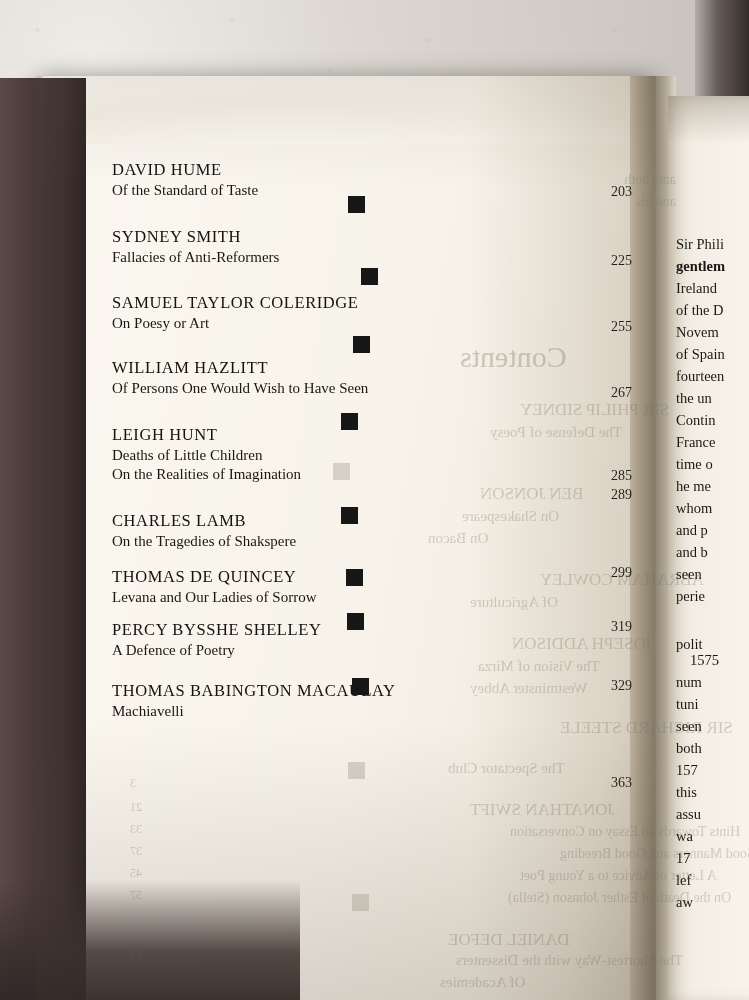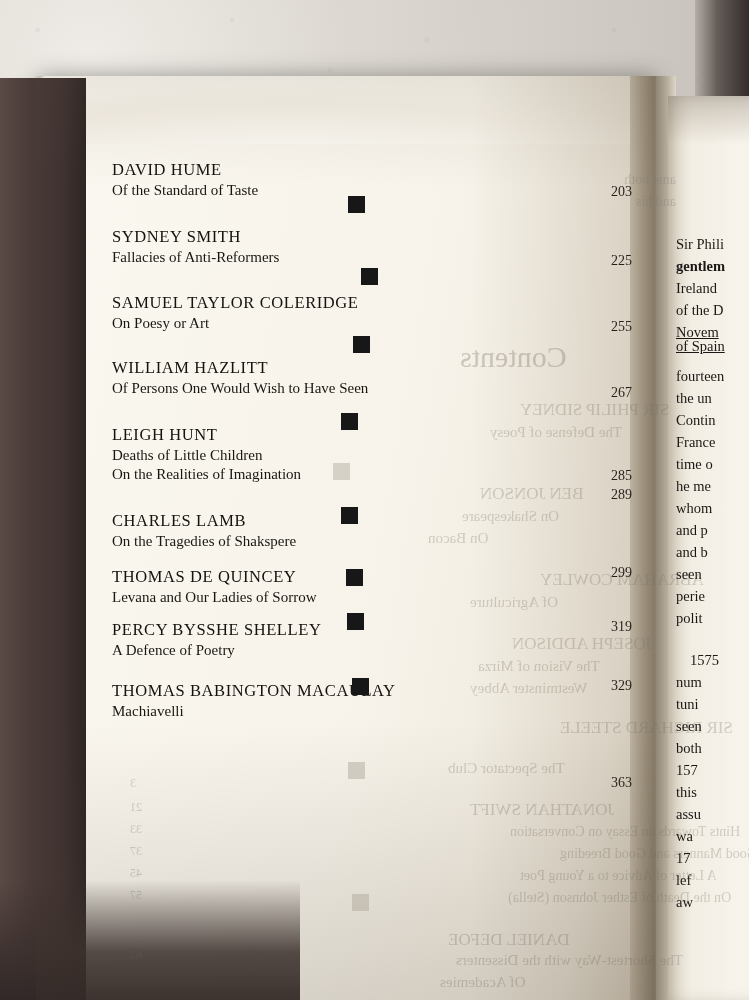--- a/index.html
+++ b/index.html
@@ -282,34 +282,34 @@
   <div class="redact" style="left:348px; top:762px; background:rgba(150,142,130,.35);"></div>
   <div class="redact" style="left:352px; top:894px; background:rgba(150,142,130,.30);"></div>
 
   <div class="rghost" style="top:172px;">ame both</div>
   <div class="rghost" style="top:194px;">and his</div>
 
   <div class="rtext" style="top:236px;">Sir Phili</div>
   <div class="rtext" style="top:258px;font-weight:bold;">gentlem</div>
   <div class="rtext" style="top:280px;">Ireland</div>
   <div class="rtext" style="top:302px;">of the D</div>
-  <div class="rtext" style="top:324px;text-decoration:underline;">Novem</div>
-  <div class="rtext" style="top:338px;text-decoration:underline;">of Spain</div>
+  <div class="rtext" style="top:324px;">Novem</div>
+  <div class="rtext" style="top:346px;">of Spain</div>
   <div class="rtext" style="top:368px;">fourteen</div>
   <div class="rtext" style="top:390px;">the un</div>
   <div class="rtext" style="top:412px;">Contin</div>
   <div class="rtext" style="top:434px;">France</div>
   <div class="rtext" style="top:456px;">time o</div>
   <div class="rtext" style="top:478px;">he me</div>
   <div class="rtext" style="top:500px;">whom</div>
   <div class="rtext" style="top:522px;">and p</div>
   <div class="rtext" style="top:544px;">and b</div>
   <div class="rtext" style="top:566px;">seen</div>
   <div class="rtext" style="top:588px;">perie</div>
-  <div class="rtext" style="top:610px;">polit</div>
+  <div class="rtext" style="top:636px;">polit</div>
 
   <div class="rtext" style="top:652px; left:690px;">1575</div>
   <div class="rtext" style="top:674px;font-family:Liberation Serif, serif;">num</div>
   <div class="rtext" style="top:696px;">tuni</div>
   <div class="rtext" style="top:718px;text-align:right;">seen</div>
   <div class="rtext" style="top:740px;">both</div>
   <div class="rtext" style="top:762px;">157</div>
   <div class="rtext" style="top:784px;">this</div>
   <div class="rtext" style="top:806px;">assu</div>
   <div class="rtext" style="top:828px;">wa</div>

